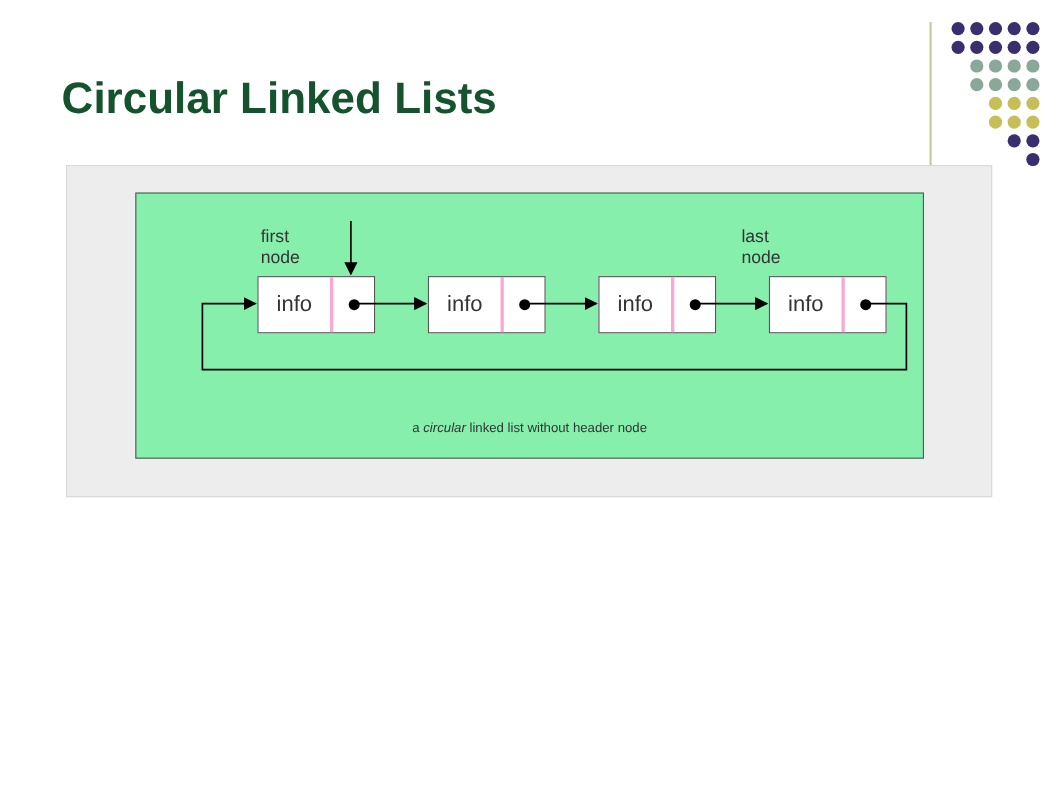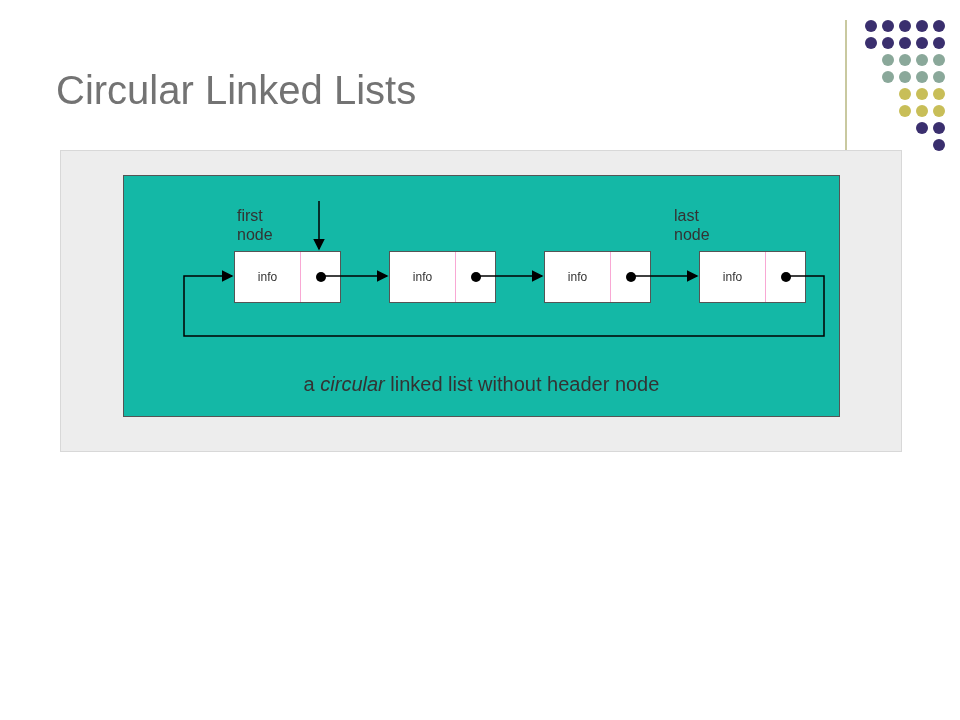--- a/index.html
+++ b/index.html
@@ -10,22 +10,22 @@
     background: #fff;
     font-family: Arial, Helvetica, sans-serif;
     position: relative;
     overflow: hidden;
   }
   .title {
     position: absolute;
     left: 56px;
     top: 68px;
     font-size: 40px;
-    font-weight: normal;
-    color: #737373;
+    font-weight: bold;
+    color: #14532d;
   }
   .vline {
     position: absolute;
     left: 845px;
     top: 20px;
     width: 2px;
     height: 130px;
     background: #c9c9a0;
   }
   .dot {
@@ -43,39 +43,39 @@
     background: #ededed;
     border: 1px solid #d8d8d8;
   }
   .box {
     position: absolute;
     left: 62px;
     top: 24px;
     width: 715px;
     height: 240px;
     border: 1px solid #555;
-    background: #14b8a6;
+    background: #86efac;
   }
   .node {
     position: absolute;
     top: 75px;
     width: 105px;
     height: 50px;
     border: 1px solid #555;
     background: #fff;
     display: flex;
   }
   .cell-info {
     flex: 0 0 65px;
     display: flex;
     align-items: center;
     justify-content: center;
-    font-size: 12px;
+    font-size: 20px;
     color: #333;
-    border-right: 1px solid #f9a8d4;
+    border-right: 3px solid #f9a8d4;
   }
   .cell-ptr {
     flex: 1;
     position: relative;
   }
   .ptrdot {
     position: absolute;
     width: 10px;
     height: 10px;
     background: #000;
@@ -89,21 +89,21 @@
     font-size: 16px;
     color: #333;
     line-height: 1.2;
   }
   .caption {
     position: absolute;
     bottom: 20px;
     left: 0;
     right: 0;
     text-align: center;
-    font-size: 20px;
+    font-size: 12px;
     color: #333;
   }
   .caption .ital { font-style: italic; }
   svg.overlay {
     position: absolute;
     left: 0; top: 0;
     width: 715px;
     height: 240px;
     pointer-events: none;
   }

